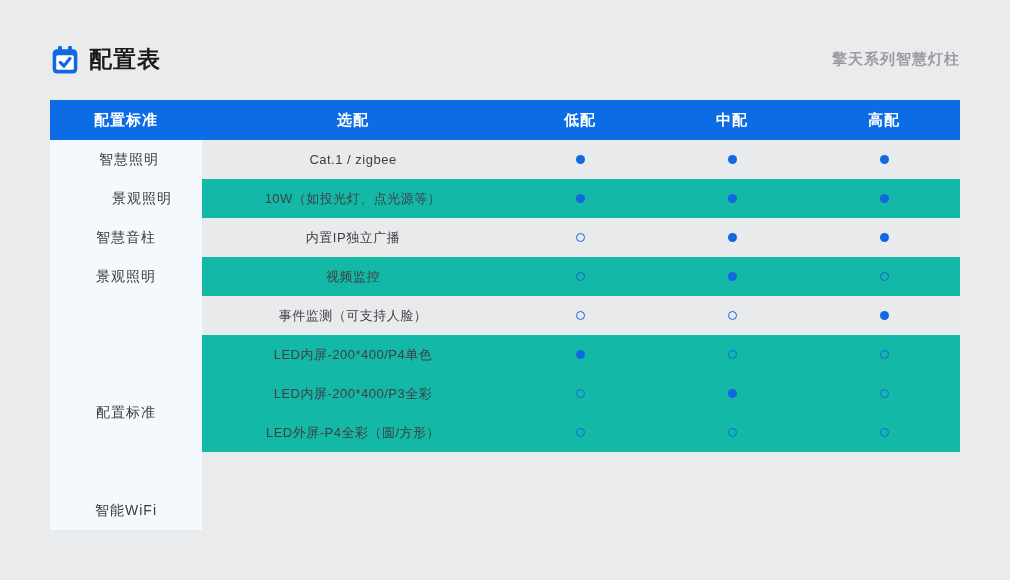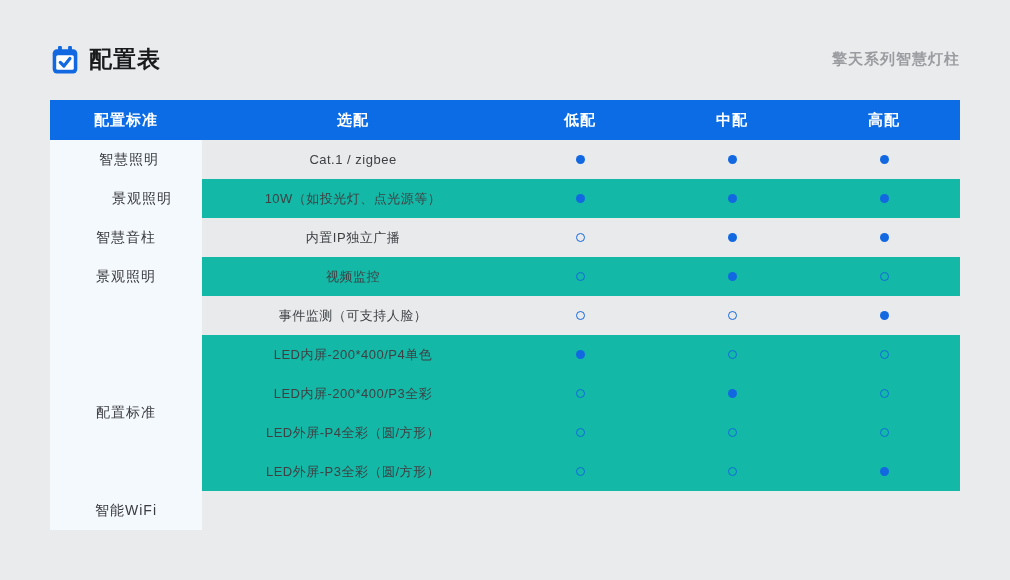--- a/index.html
+++ b/index.html
@@ -211,27 +211,15 @@
           <div class="cell tier">
             <span class="dot hollow"></span>
           </div>
           <div class="cell tier">
             <span class="dot hollow"></span>
           </div>
           <div class="cell tier">
             <span class="dot hollow"></span>
           </div>
         </div>
-        <div class="row">
-          <div class="cell option">LED外屏-P3全彩（圆/方形）</div>
-          <div class="cell tier">
-            <span class="dot hollow"></span>
-          </div>
-          <div class="cell tier">
-            <span class="dot hollow"></span>
-          </div>
-          <div class="cell tier">
-            <span class="dot filled"></span>
-          </div>
-        </div>
       </div>
   </div>
 </div>
 
 </body></html>

